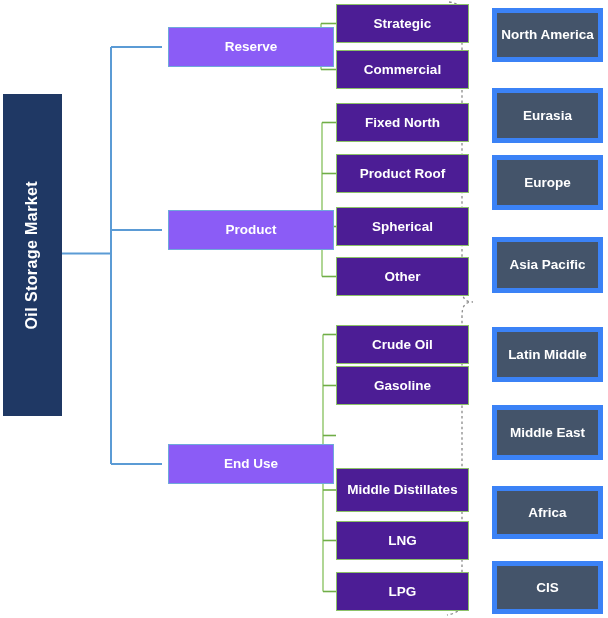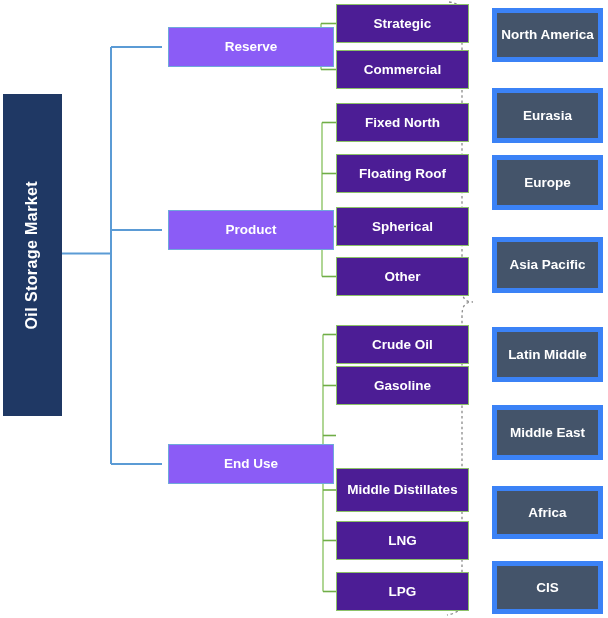--- a/index.html
+++ b/index.html
@@ -93,21 +93,21 @@
     <span>Strategic</span>
   </div>
   <div class="node leaf" style="top:50px">
     <span>Commercial</span>
   </div>
 
   <div class="node leaf" style="top:103px">
     <span>Fixed North</span>
   </div>
   <div class="node leaf" style="top:154px">
-    <span>Floating Roof</span>
+    <span>Product Roof</span>
   </div>
   <div class="node leaf" style="top:257px">
     <span>Other</span>
   </div>
   <div class="node leaf" style="top:207px">
     <span>Spherical</span>
   </div>
 
   <div class="node leaf" style="top:325px">
     <span>Crude Oil</span>

